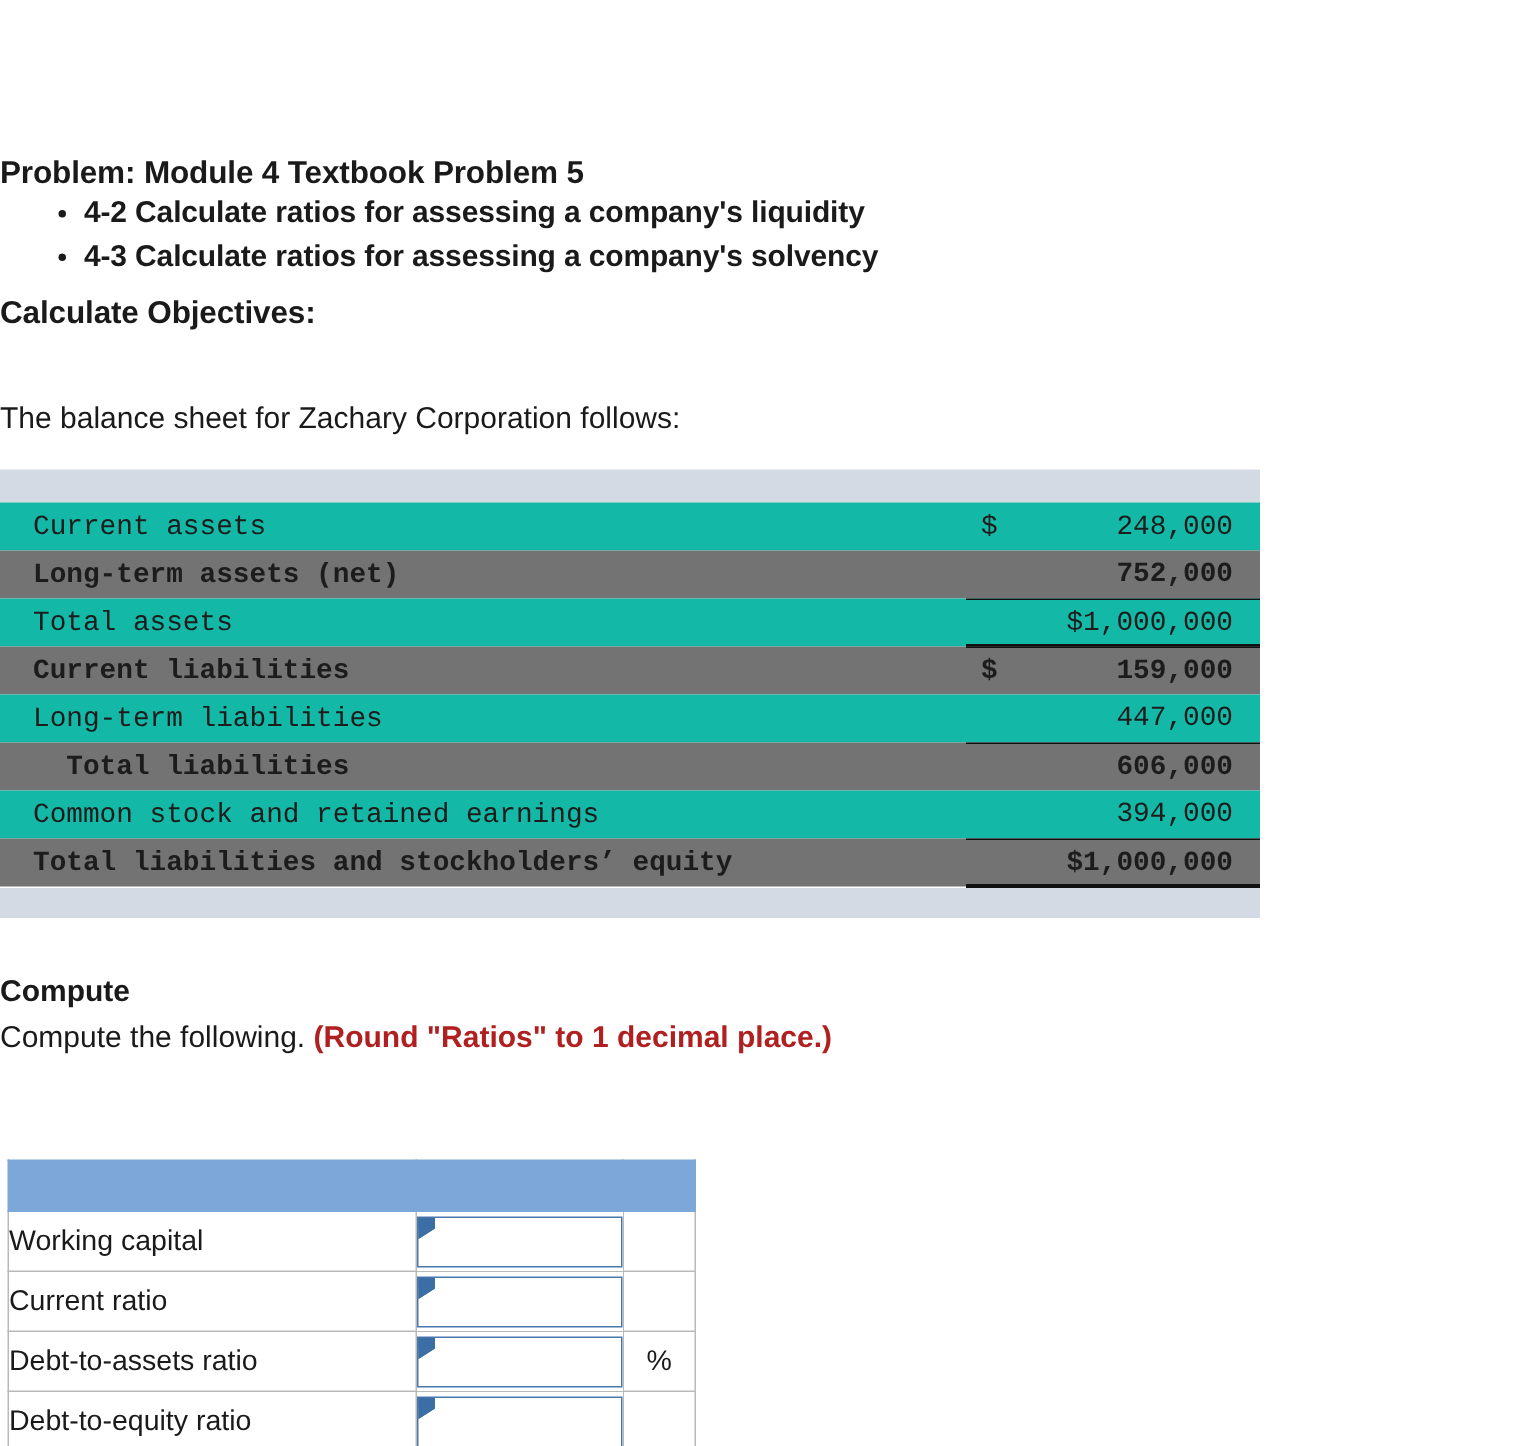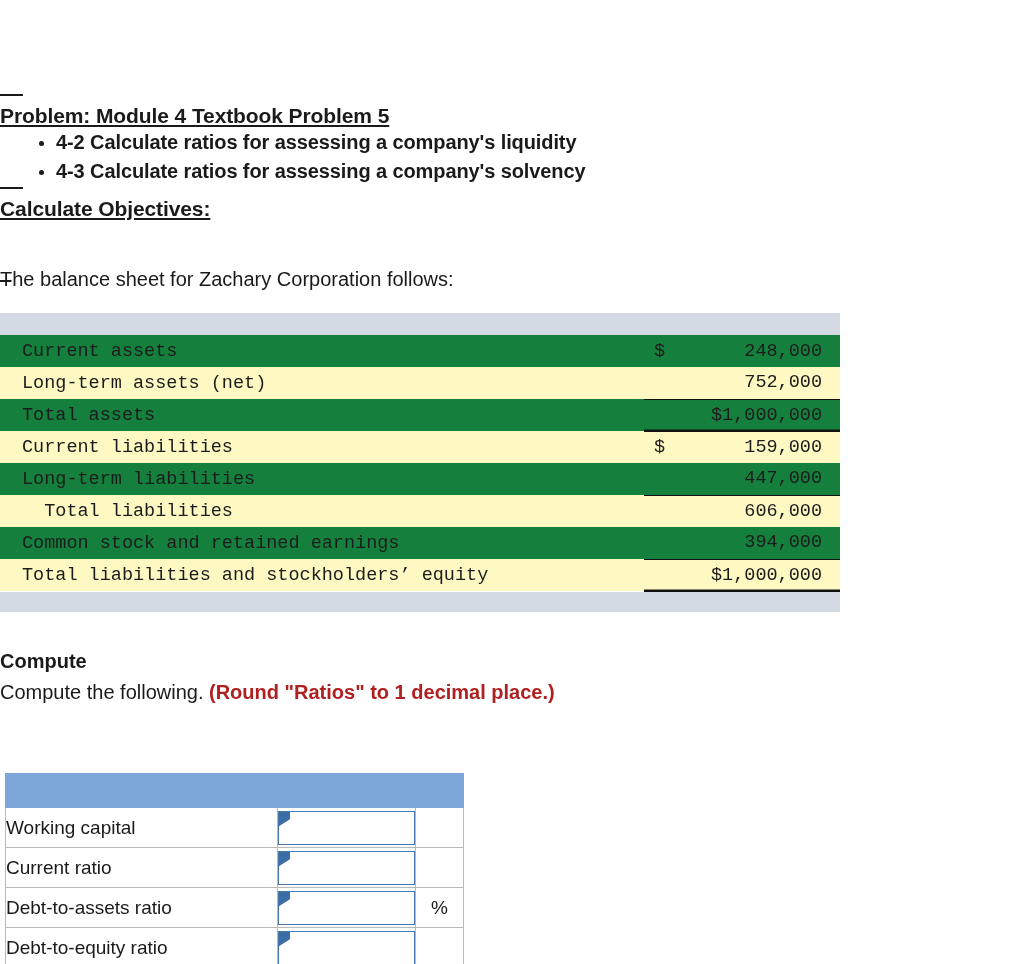--- a/index.html
+++ b/index.html
@@ -17,21 +17,20 @@
 
   
   .prob-head {
     position: absolute;
     left: 0; top: 38px;
     font-size: 21px;
     font-weight: bold;
     line-height: 31px;
     letter-spacing: -0.1px;
     white-space: pre;
-    text-decoration: underline;
   }
   .prob-head div { white-space: pre; }
 
   
   .objectives {
     position: absolute;
     left: 0; top: 128px;
     margin: 0;
     padding-left: 56px;
     list-style: disc;
@@ -61,22 +60,22 @@
   .bs-band { height: 22px; background: #d4dae4; }
   .bs-band.bottom { height: 20px; }
   .bs-table {
     width: 840px;
     border-collapse: collapse;
     font-family: "Liberation Mono", "DejaVu Sans Mono", monospace;
     font-size: 18.5px;
     color: #1c1c1c;
   }
   .bs-table td { padding: 0; height: 32px; vertical-align: middle; }
-  .bs-table tr.shade td { background: #fef9c3; }
-  .bs-table tr.plain td { background: #15803d; }
+  .bs-table tr.shade td { background: #737373; font-weight: bold; }
+  .bs-table tr.plain td { background: #14b8a6; }
   td.bs-label { padding-left: 22px; white-space: pre; }
   td.bs-cur {
     width: 36px;
     text-align: left;
     padding-left: 10px;
     white-space: pre;
   }
   td.bs-amt {
     width: 160px;
     text-align: right;

